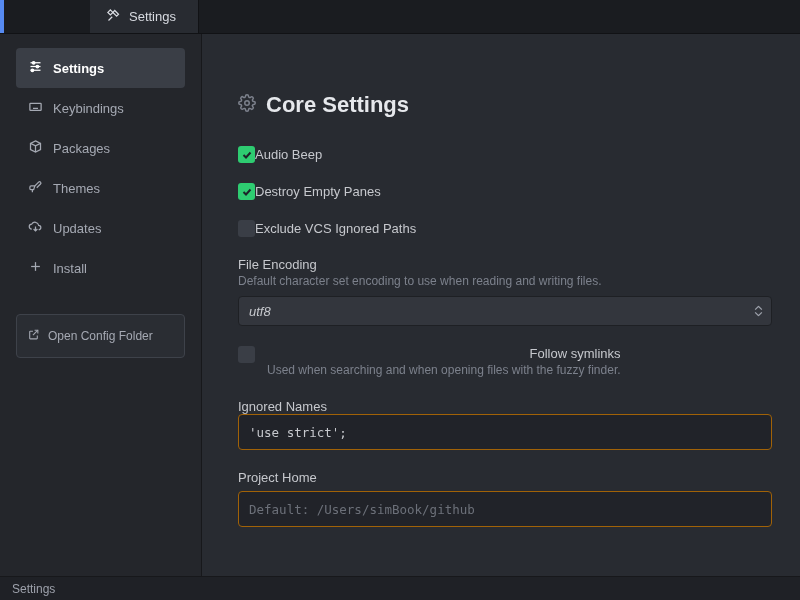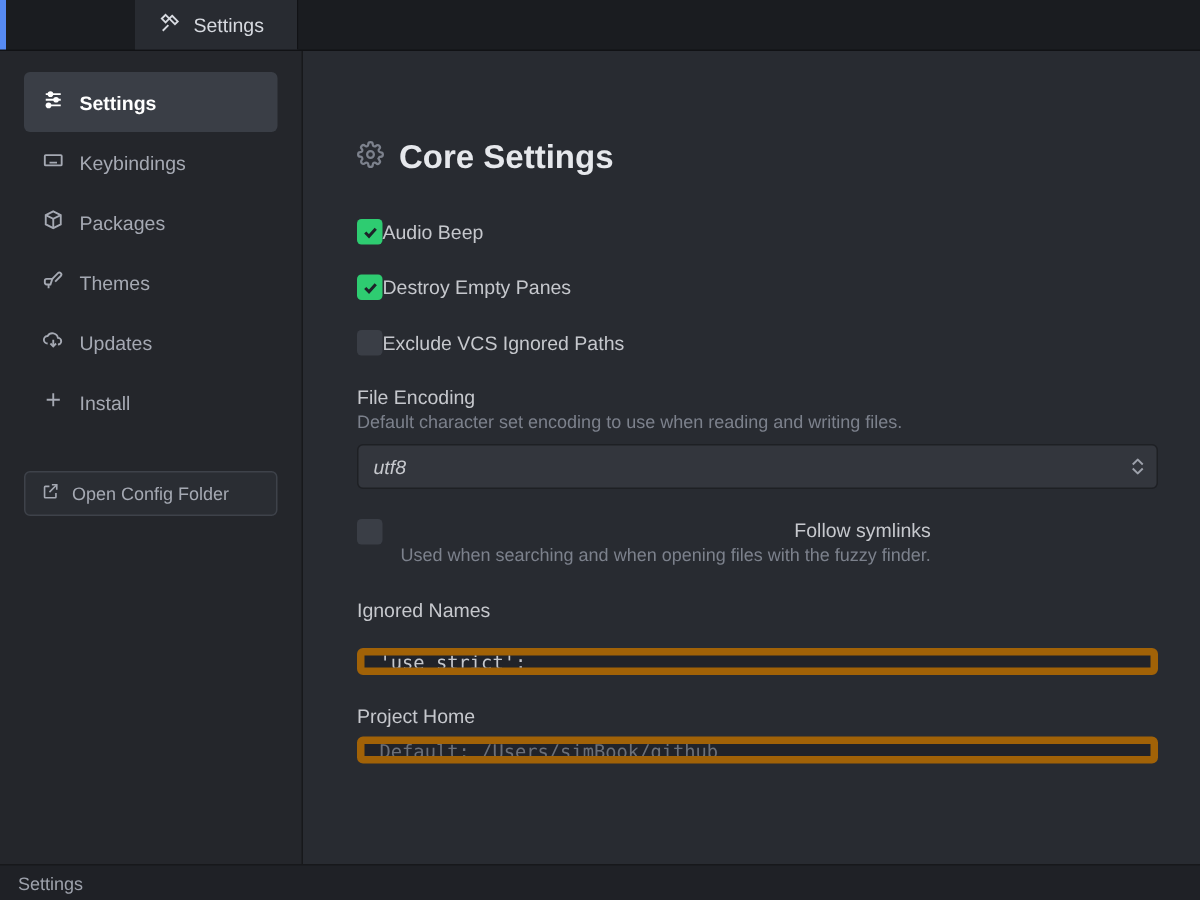--- a/index.html
+++ b/index.html
@@ -62,21 +62,21 @@
   }
   .side-item svg { width: 15px; height: 15px; flex-shrink: 0; }
   .side-divider {
     margin: 14px 16px 12px;
   }
   .open-config {
     margin: 0 16px;
     display: flex;
     align-items: center;
     gap: 8px;
-    height: 30px;
+    height: 44px;
     padding: 0 10px;
     border: 1px solid #3e424a;
     border-radius: 4px;
     color: #a5a9b3;
     background: #2a2d33;
     cursor: pointer;
     font-size: 12px;
   }
   .open-config svg { width: 13px; height: 13px; }
   .main {
@@ -139,23 +139,23 @@
     transform: translateY(-50%);
     display: flex;
     flex-direction: column;
     gap: 1px;
     color: #9da1ab;
   }
   .select-caret svg { width: 9px; height: 5px; }
   .text-input {
     width: 100%;
     background: #212329;
-    border: 5px solid #a16207;
+    border: 1px solid #a16207;
     border-radius: 4px;
-    height: 18px;
+    height: 36px;
     padding: 0 10px;
     color: #c6c8cd;
     font-family: Menlo, Consolas, monospace;
     font-size: 12.5px;
     outline: none;
   }
   .text-input::placeholder { color: #6c7079; font-family: Menlo, Consolas, monospace; }
   .checkbox-with-desc { display: flex; gap: 12px; margin-bottom: 22px; margin-top: 18px; }
   .checkbox-with-desc .col { display: flex; flex-direction: column; gap: 2px; align-items: flex-end; }
   .statusbar {
@@ -326,21 +326,21 @@
         <span class="cbox">
           
         </span>
         <div class="col">
           <span class="cbox-label">Follow symlinks</span>
           <span class="field-desc" style="margin:0">Used when searching and when opening files with the fuzzy finder.</span>
         </div>
       </div>
 
       <div class="field-block">
-        <div class="field-label" style="margin-bottom:18px">Ignored Names</div>
+        <div class="field-label" style="margin-bottom:0">Ignored Names</div>
         <input class="text-input" value="'use strict';" style="">
       </div>
 
       <div class="field-block">
         <div class="field-label" style="margin-bottom:6px">Project Home</div>
         <input class="text-input" placeholder="Default: /Users/simBook/github" style="">
       </div>
 
     </div>
   </div>

